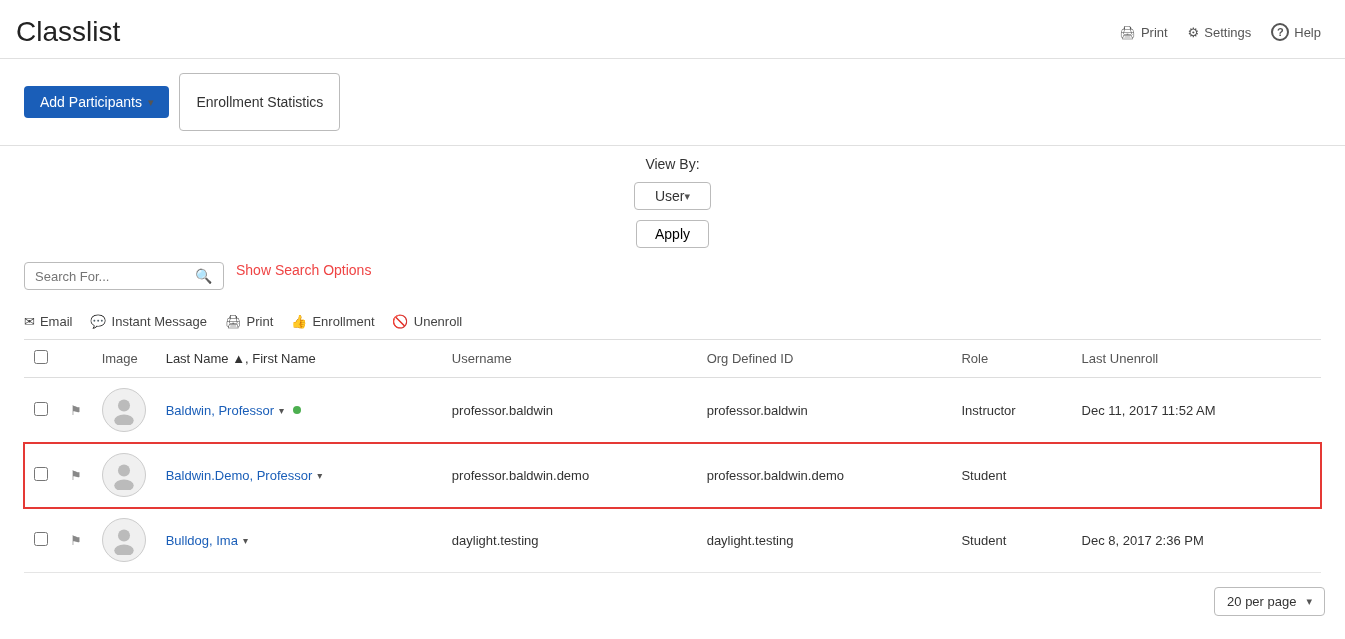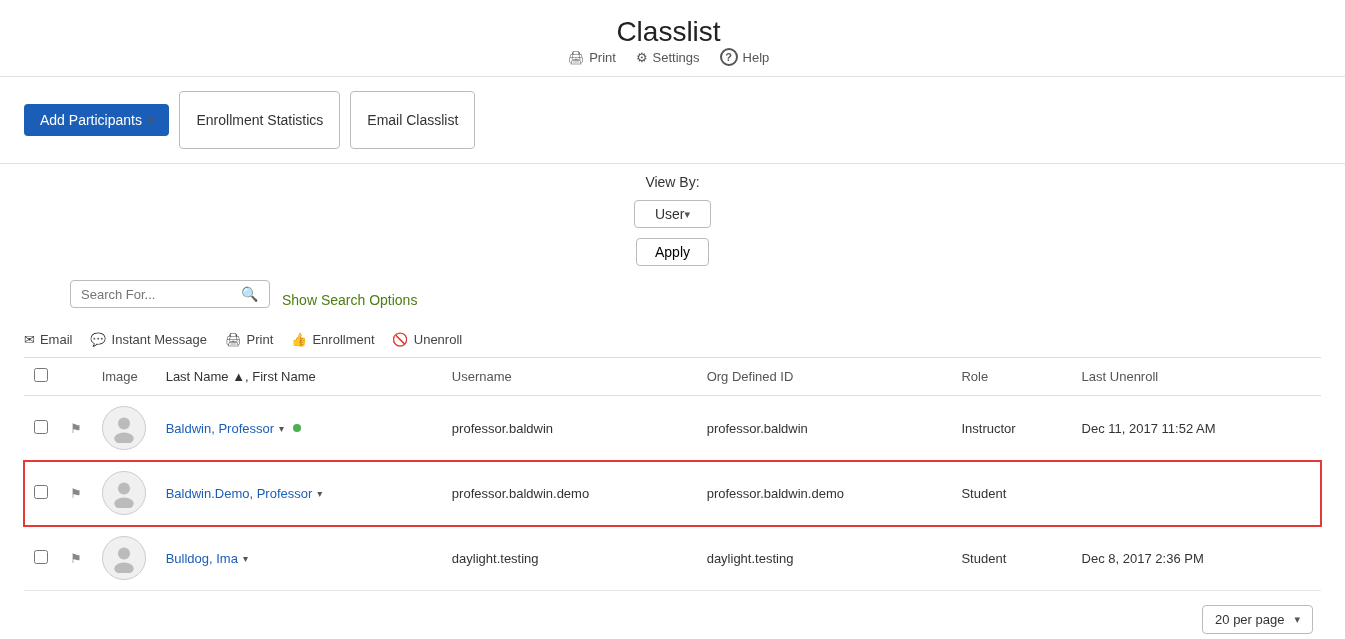--- a/index.html
+++ b/index.html
@@ -4,21 +4,20 @@
   <style>
     * { box-sizing: border-box; margin: 0; padding: 0; }
     body { font-family: Arial, sans-serif; font-size: 14px; color: #333; background: #fff; }
 
     .top-bar {
       display: flex;
       align-items: center;
       justify-content: space-between;
       padding: 16px 24px 10px 16px;
       border-bottom: 1px solid #e0e0e0;
-      flex-direction: column;
     }
     .page-title {
       font-size: 28px;
       font-weight: 300;
       color: #222;
     }
     .top-actions {
       display: flex;
       align-items: center;
       gap: 20px;
@@ -83,44 +82,43 @@
       background: #fff;
       border: 1px solid #bbb;
       border-radius: 4px;
       padding: 5px 18px;
       cursor: pointer;
       font-size: 14px;
     }
 
     .search-bar {
       display: flex;
-      align-items: flex-end;
+      align-items: flex-start;
       gap: 12px;
       padding: 4px 12px 14px 24px;
-      margin-left: 46px;
     }
     .search-input-wrapper {
       display: flex;
       align-items: center;
       border: 1px solid #bbb;
       border-radius: 4px;
       padding: 5px 10px;
       background: #fff;
       gap: 6px;
       width: 200px;
     }
     .search-input-wrapper input {
       border: none;
       outline: none;
       font-size: 13px;
       color: #999;
       width: 100%;
     }
     .show-search-link {
-      color: #4d7c0f;
+      color: #ef4444;
       cursor: pointer;
       font-size: 14px;
       text-decoration: none;
     }
 
     .bulk-actions {
       display: flex;
       align-items: center;
       gap: 18px;
       padding: 10px 24px;
@@ -202,21 +200,21 @@
       background: #fff;
     }
     .highlighted-row {
       outline: 2px solid #e53935;
       outline-offset: -1px;
     }
 
     .pagination-bar {
       display: flex;
       justify-content: flex-end;
-      padding: 14px 32px;
+      padding: 14px 20px;
       align-items: center;
       gap: 8px;
     }
     .per-page-select {
       display: flex;
       align-items: center;
       border: 1px solid #bbb;
       border-radius: 4px;
       padding: 6px 12px;
       background: #fff;
@@ -259,23 +257,20 @@
 </div>
 
 <div class="toolbar">
   <button class="btn-primary">
     <span>Add Participants</span>
     <span class="chevron-icon">▾</span>
   </button>
   <button class="btn-secondary">
     <span>Enrollment Statistics</span>
   </button>
-  <button class="btn-secondary">
-    <span>Email Classlist</span>
-  </button>
 </div>
 
 <div class="view-by-bar">
   <span class="view-by-label">View By:</span>
   <div class="select-wrapper">
     <span>User</span>
     <span class="chevron-icon">▾</span>
   </div>
   <button class="btn-apply">
     <span>Apply</span>

